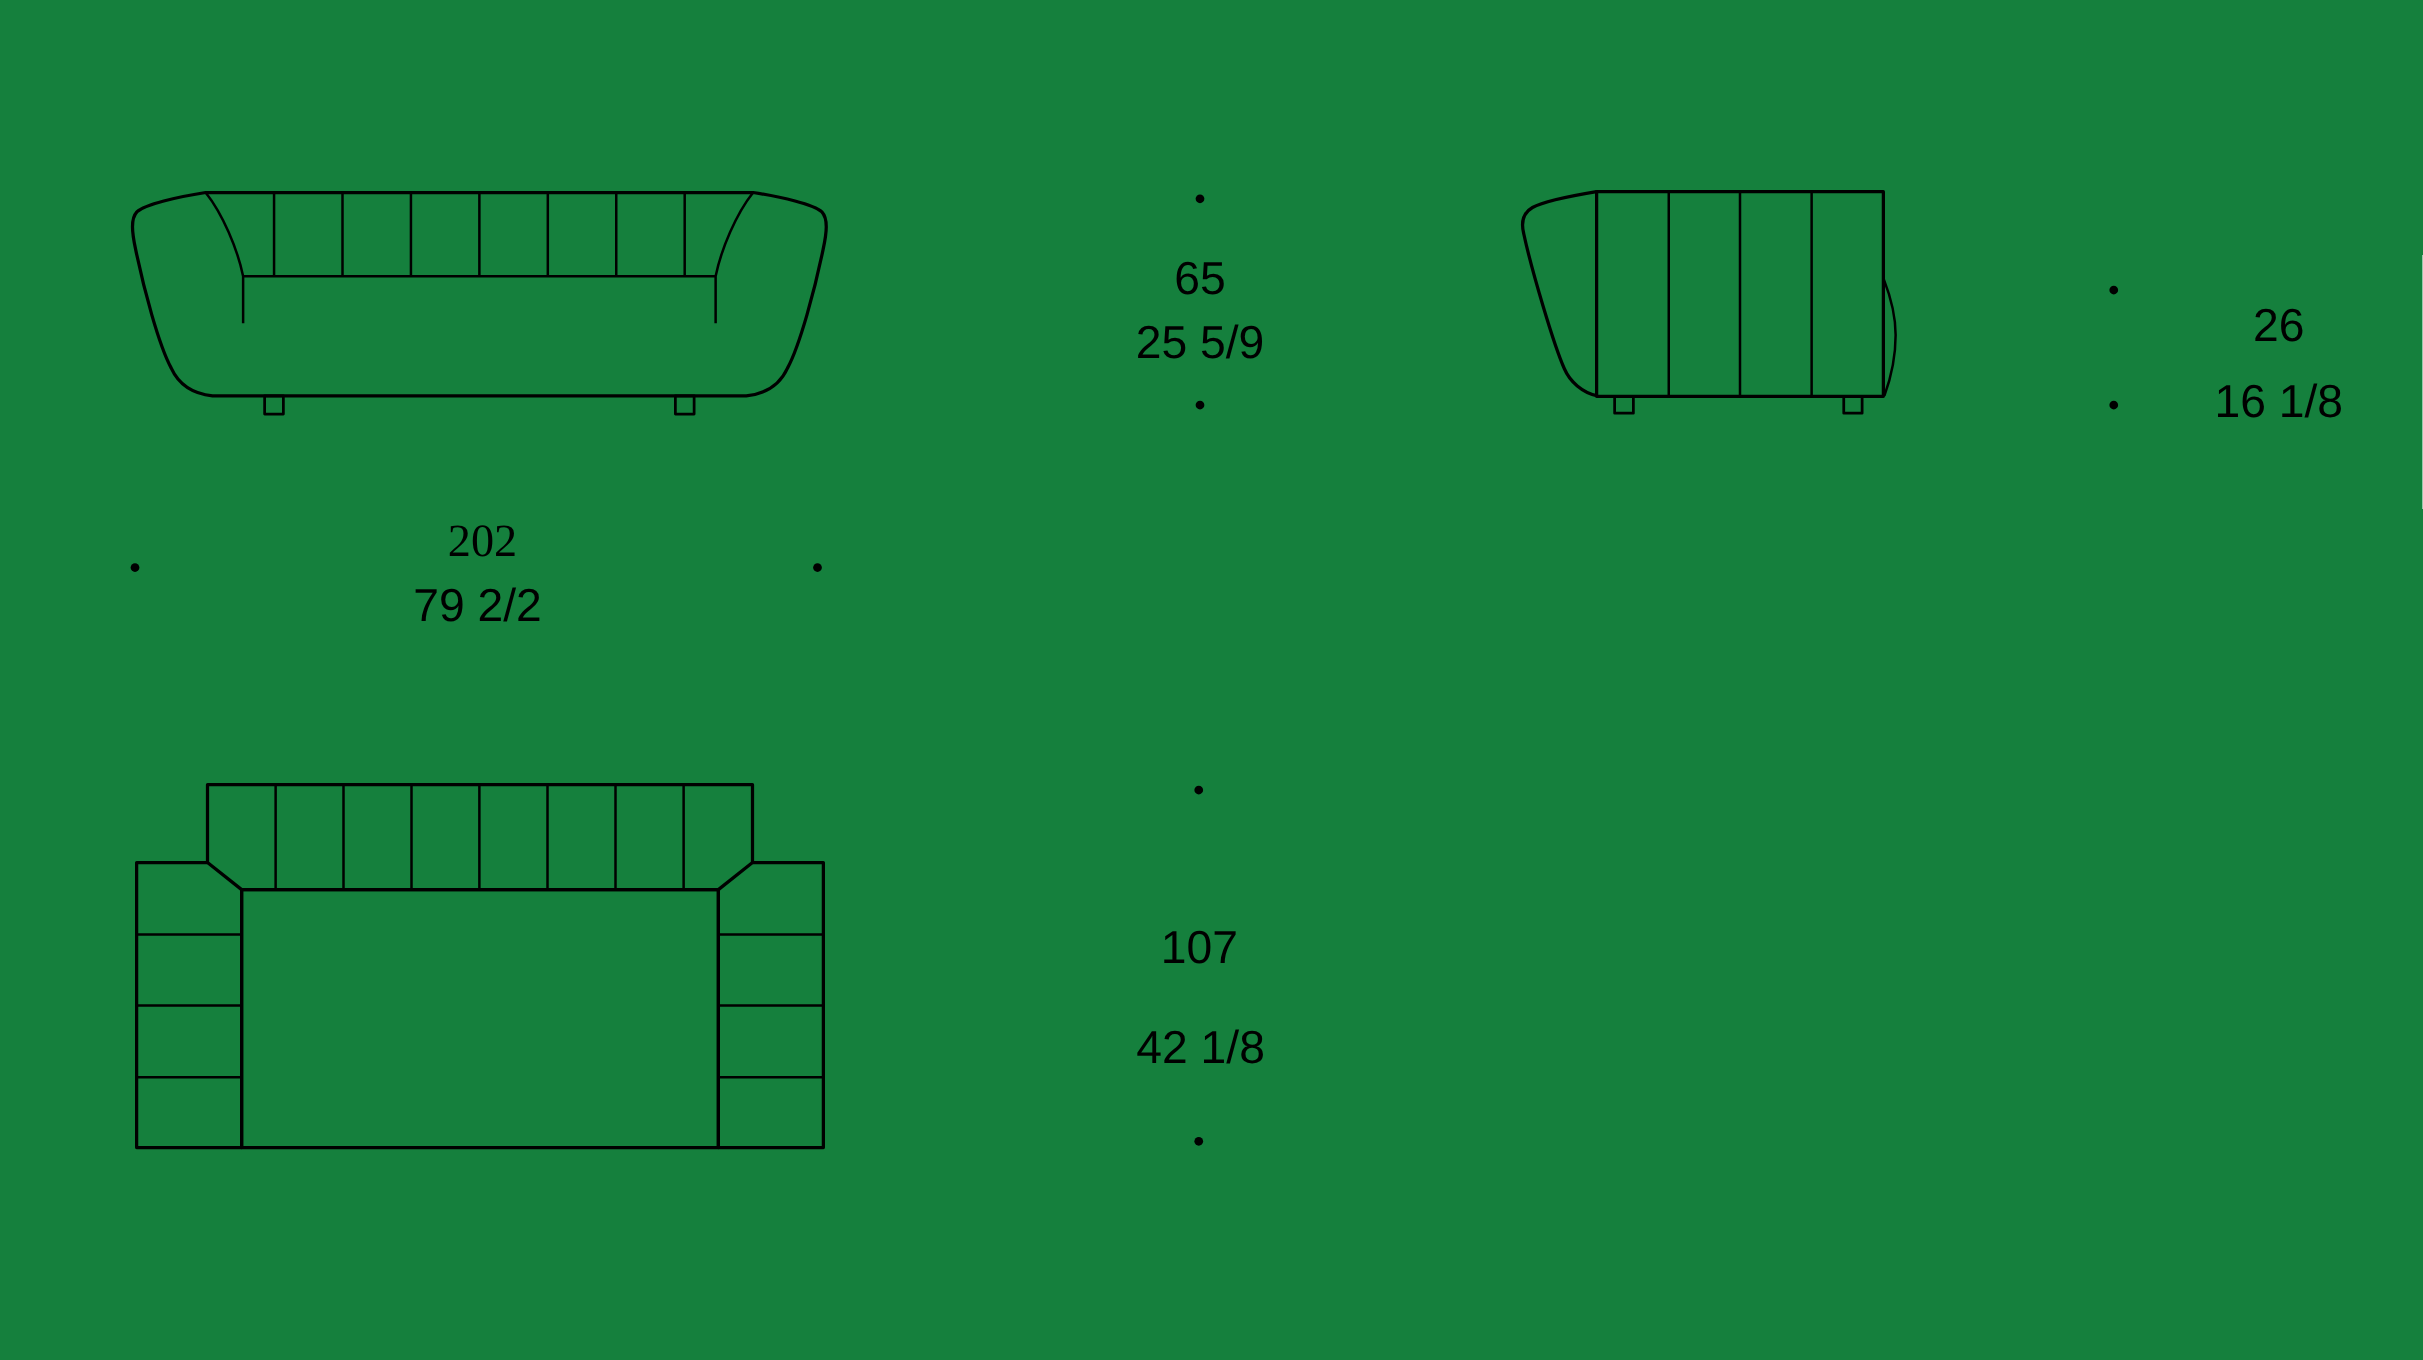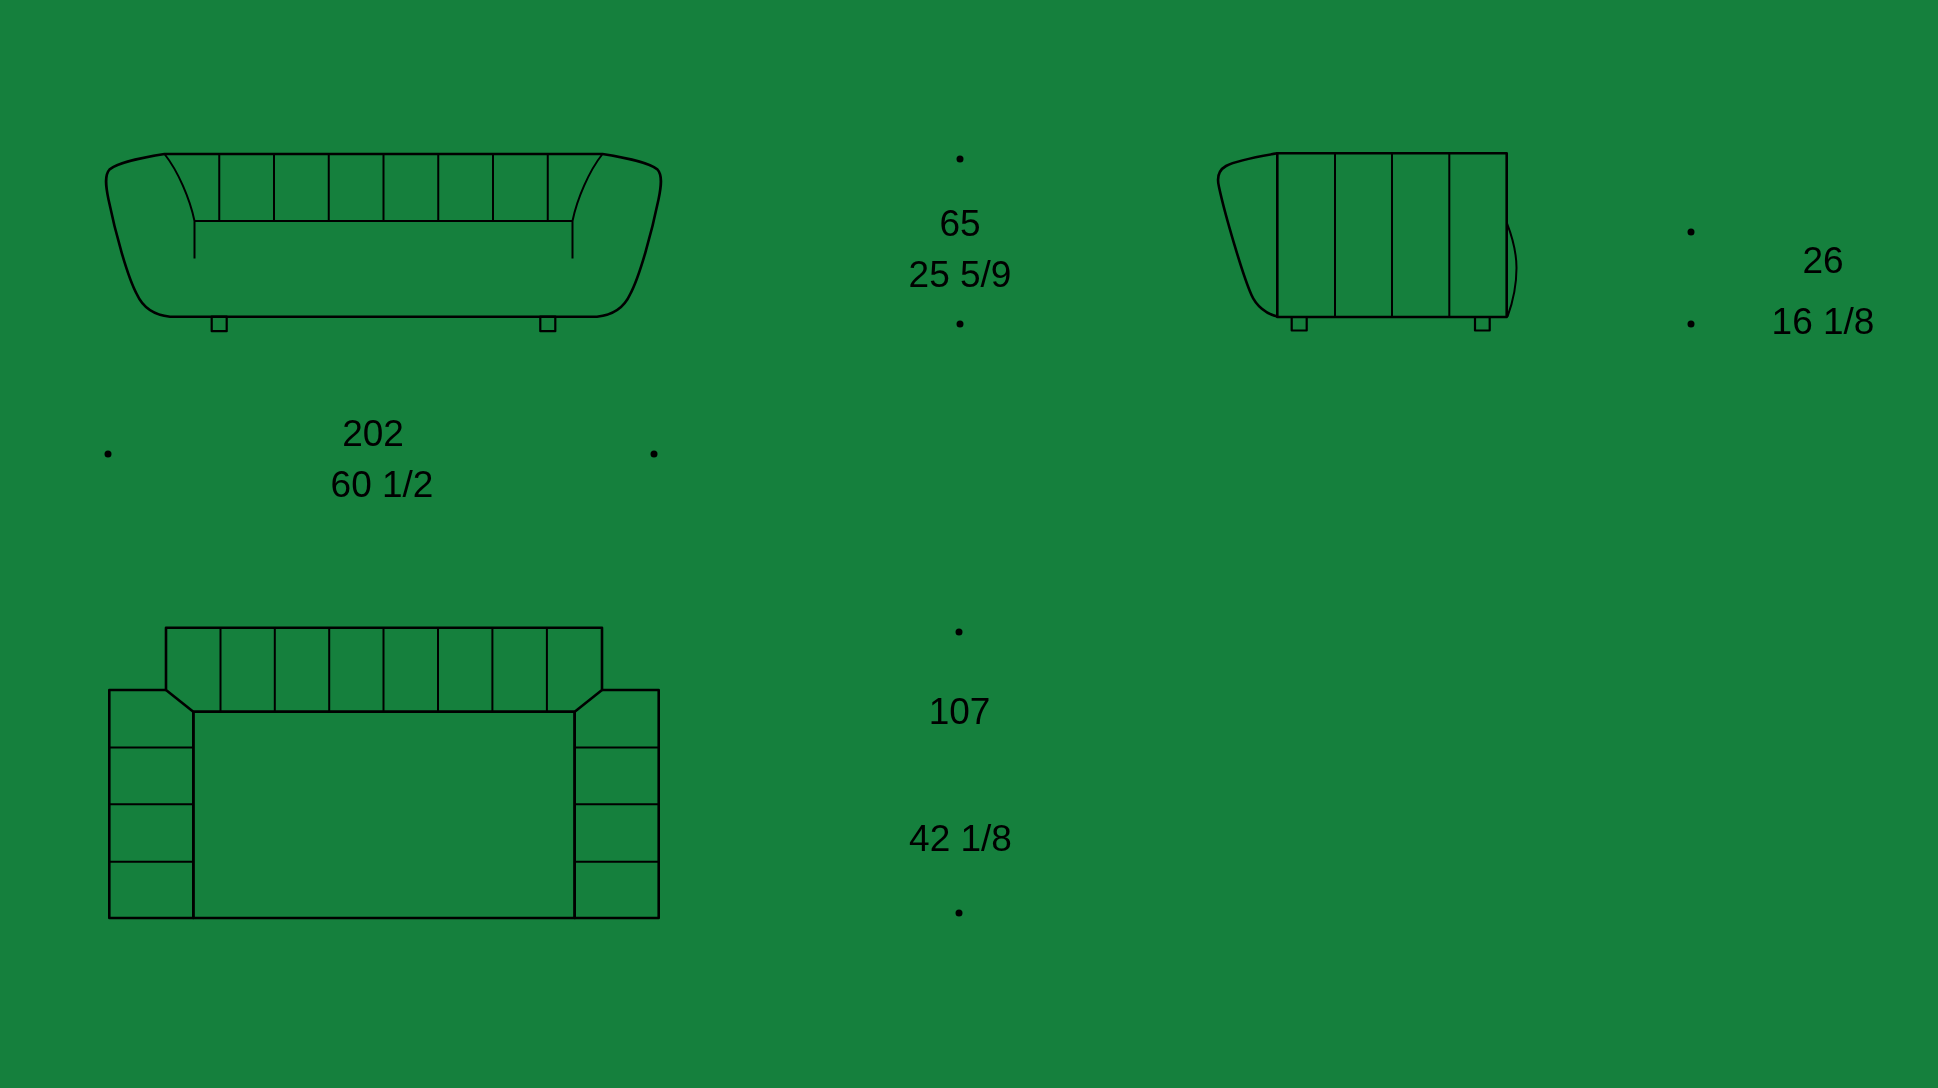--- a/index.html
+++ b/index.html
@@ -119,19 +119,19 @@
   <div class="dot" style="left:1690.7px; top:324px;"></div>
   <div class="dot" style="left:959.3px; top:632.3px;"></div>
   <div class="dot" style="left:959.3px; top:913.3px;"></div>
 
   <span class="dim" style="left:960px; top:222.5px;">65</span>
   <span class="dim" style="left:960px; top:273.5px;">25 5/9</span>
 
   <span class="dim" style="left:1823px; top:260px;">26</span>
   <span class="dim" style="left:1823px; top:309px;margin-top:12px;">16 1/8</span>
 
-  <span class="dim" style="left:373px; top:433px;">202</span>
-  <span class="dim" style="left:382px; top:484px;">60 1/2</span>
+  <span class="dim" style="left:386px; top:433px;font-family:Liberation Serif, serif;">202</span>
+  <span class="dim" style="left:382px; top:484px;">79 2/2</span>
 
-  <span class="dim" style="left:959.5px; top:711px;">107</span>
+  <span class="dim" style="left:959.5px; top:758px;">107</span>
   <span class="dim" style="left:960.5px; top:838px;">42 1/8</span>
 
 </div>
 
 </body></html>

